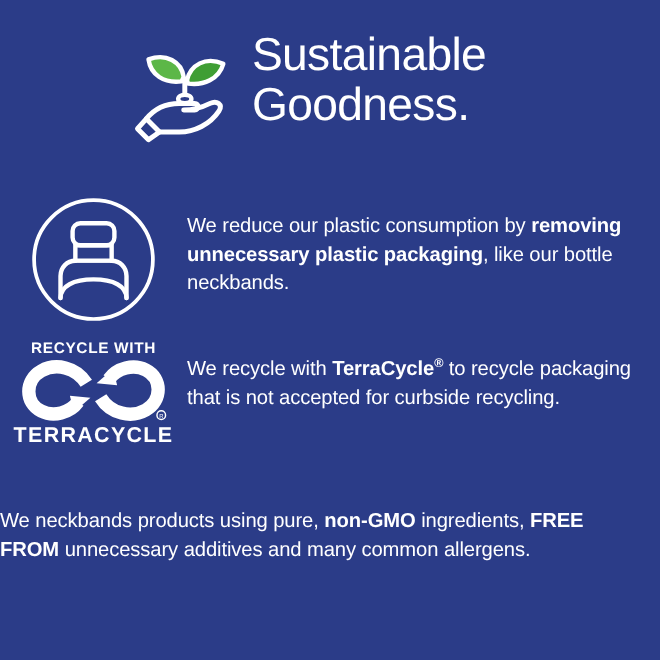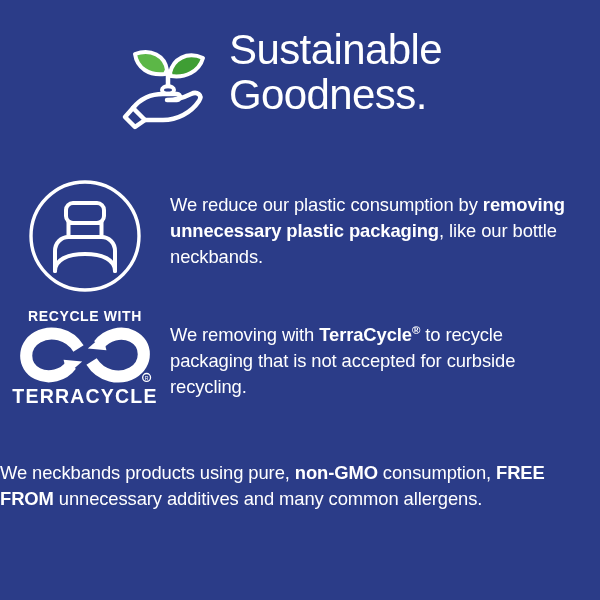--- a/index.html
+++ b/index.html
@@ -175,21 +175,21 @@
 
         <path d="M98 26 L78 24 L94 10 Z" fill="#ffffff"></path>
 
         <circle cx="141" cy="55" r="4.2" fill="none" stroke="#ffffff" stroke-width="1.4"></circle>
         <text x="141" y="57.6" font-size="5.6" fill="#ffffff" text-anchor="middle" font-family="Liberation Sans, sans-serif">R</text>
       </svg>
       <div class="tc-bottom">TERRACYCLE</div>
     </div>
   </div>
   <div class="row-text">
-    <span>We removing with </span><b><span>TerraCycle</span><sup>®</sup></b><span> to recycle packaging that is not accepted for curbside recycling.</span>
+    <span>We recycle with </span><b><span>TerraCycle</span><sup>®</sup></b><span> to recycle packaging that is not accepted for curbside recycling.</span>
   </div>
 </div>
 
 <div class="row" id="row-3">
   <div class="row-text">
-    <span>We neckbands products using pure, </span><b>non-GMO</b><span> consumption, </span><b>FREE FROM</b><span> unnecessary additives and many common allergens.</span>
+    <span>We neckbands products using pure, </span><b>non-GMO</b><span> ingredients, </span><b>FREE FROM</b><span> unnecessary additives and many common allergens.</span>
   </div>
 </div>
 
 </body></html>

